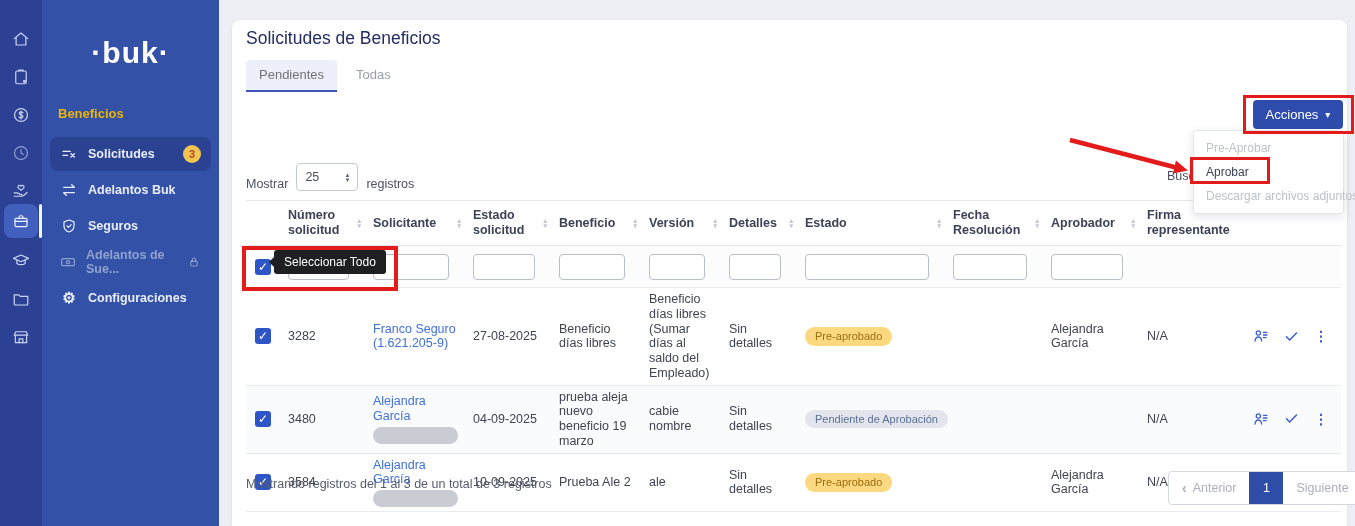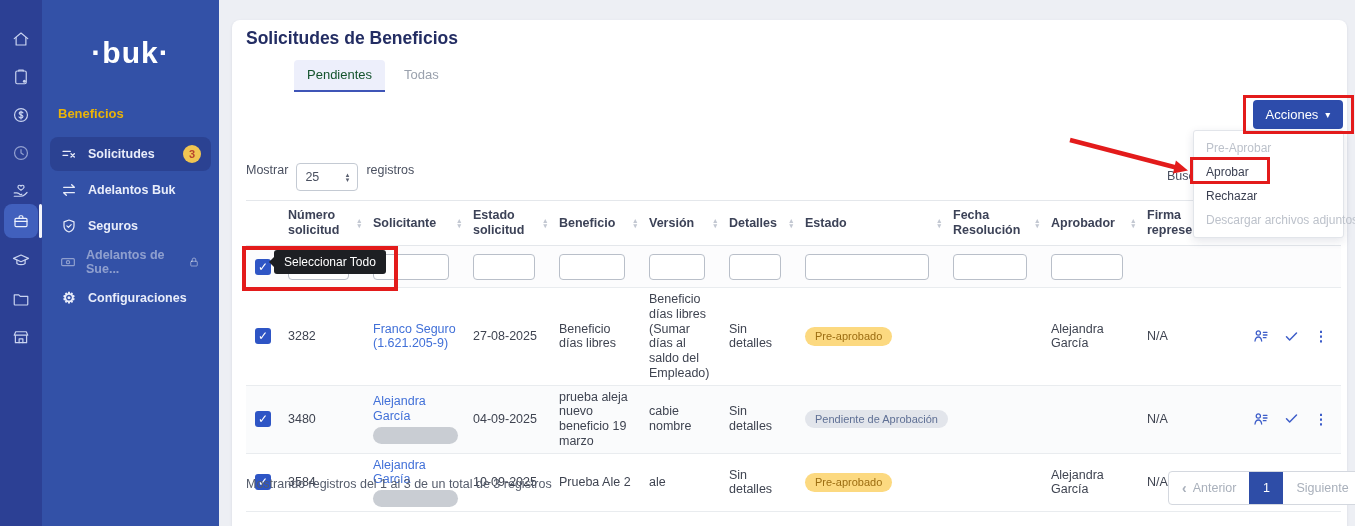--- a/index.html
+++ b/index.html
@@ -17,29 +17,29 @@
   .logo { position:absolute; left:0; right:0; top:36px; text-align:center; color:#ffffff; font-size:30px; font-weight:700; letter-spacing:1px; }
   .side-section { position:absolute; left:16px; top:106px; color:#eab308; font-size:13px; font-weight:700; }
   .side-item { position:absolute; left:8px; width:161px; height:34px; display:flex; align-items:center; gap:10px; padding:0 10px; border-radius:8px; color:#e9edfa; font-size:12.5px; font-weight:600; cursor:pointer; }
   .side-item.active { background:#2b4292; }
   .side-item.locked { color:rgba(255,255,255,0.45); }
   .side-item .mi { display:flex; align-items:center; justify-content:center; width:18px; }
   .badge-count { margin-left:auto; width:18px; height:18px; border-radius:50%; background:#f0c552; color:#b8442c; font-size:11px; font-weight:700; display:flex; align-items:center; justify-content:center; }
 
   
   .card { position:absolute; left:232px; top:20px; width:1115px; height:506px; background:#ffffff; border-radius:8px 8px 0 0; box-shadow:0 1px 3px rgba(25,35,80,0.10); }
-  .page-title { position:absolute; left:246px; top:28px; font-size:17.5px; font-weight:700; color:#232d63; z-index:6; }
+  .page-title { position:absolute; left:246px; top:28px; font-size:17.5px; font-weight:400; color:#232d63; z-index:6; }
   .tabs { position:absolute; left:246px; top:60px; display:flex; gap:6px; z-index:6; }
   .tab { padding:7px 13px 8px; font-size:13px; color:#9aa1ad; cursor:pointer; border-radius:4px 4px 0 0; }
-  .tab.active { color:#14532d; background:#edeffb; border-bottom:2px solid #3f55b7;margin-left:48px; }
+  .tab.active { color:#737373; background:#edeffb; border-bottom:2px solid #3f55b7; }
 
   .actions-btn { position:absolute; left:1253px; top:100px; width:90px; height:29px; background:#2d4cab; color:#ffffff; font-size:13px; border:none; border-radius:4px; display:flex; align-items:center; justify-content:center; gap:7px; cursor:pointer; z-index:20; }
   .caret-down { font-size:10px; line-height:1; }
 
-  .mostrar { position:absolute; left:246px; top:163px; display:flex; align-items:flex-start; gap:8px; font-size:12.5px; color:#4a5060; z-index:6; }
+  .mostrar { position:absolute; left:246px; top:163px; display:flex; align-items:flex-end; gap:8px; font-size:12.5px; color:#4a5060; z-index:6; }
   .page-size { width:62px; height:28px; border:1px solid #c4cad3; border-radius:4px; display:flex; align-items:center; justify-content:space-between; padding:0 8px; cursor:pointer; background:#fff; }
   .updown { display:flex; flex-direction:column; font-size:7px; line-height:5px; color:#5a6070; }
 
   .buscar-label { position:absolute; left:1167px; top:169px; font-size:12.5px; color:#4a5060; z-index:6; }
 
   
   .dropdown { position:absolute; left:1193px; top:130px; width:151px; background:#ffffff; border:1px solid #e2e5ea; border-radius:3px; box-shadow:0 3px 10px rgba(30,40,80,0.12); padding:5px 0; z-index:30; }
   .dd-item { padding:5px 12px; font-size:12px; color:#3a3f51; white-space:nowrap; cursor:pointer; }
   .dd-item.disabled { color:#bdc2cb; cursor:default; }
 
@@ -233,21 +233,20 @@
         </span>
     </div>
     <span>registros</span>
   </div>
 
   <div class="buscar-label">Buscar:</div>
 
   <div class="dropdown">
     <div class="dd-item disabled">Pre-Aprobar</div>
     <div class="dd-item">Aprobar</div>
-    <div class="dd-item">Rechazar</div>
     <div class="dd-item disabled">Descargar archivos adjuntos</div>
   </div>
 
   <div class="table">
 
     <div class="tr thead">
       <div class="td"></div>
       <div class="td th">
           <span class="lbl">Número solicitud</span>
           <span class="sorter">

